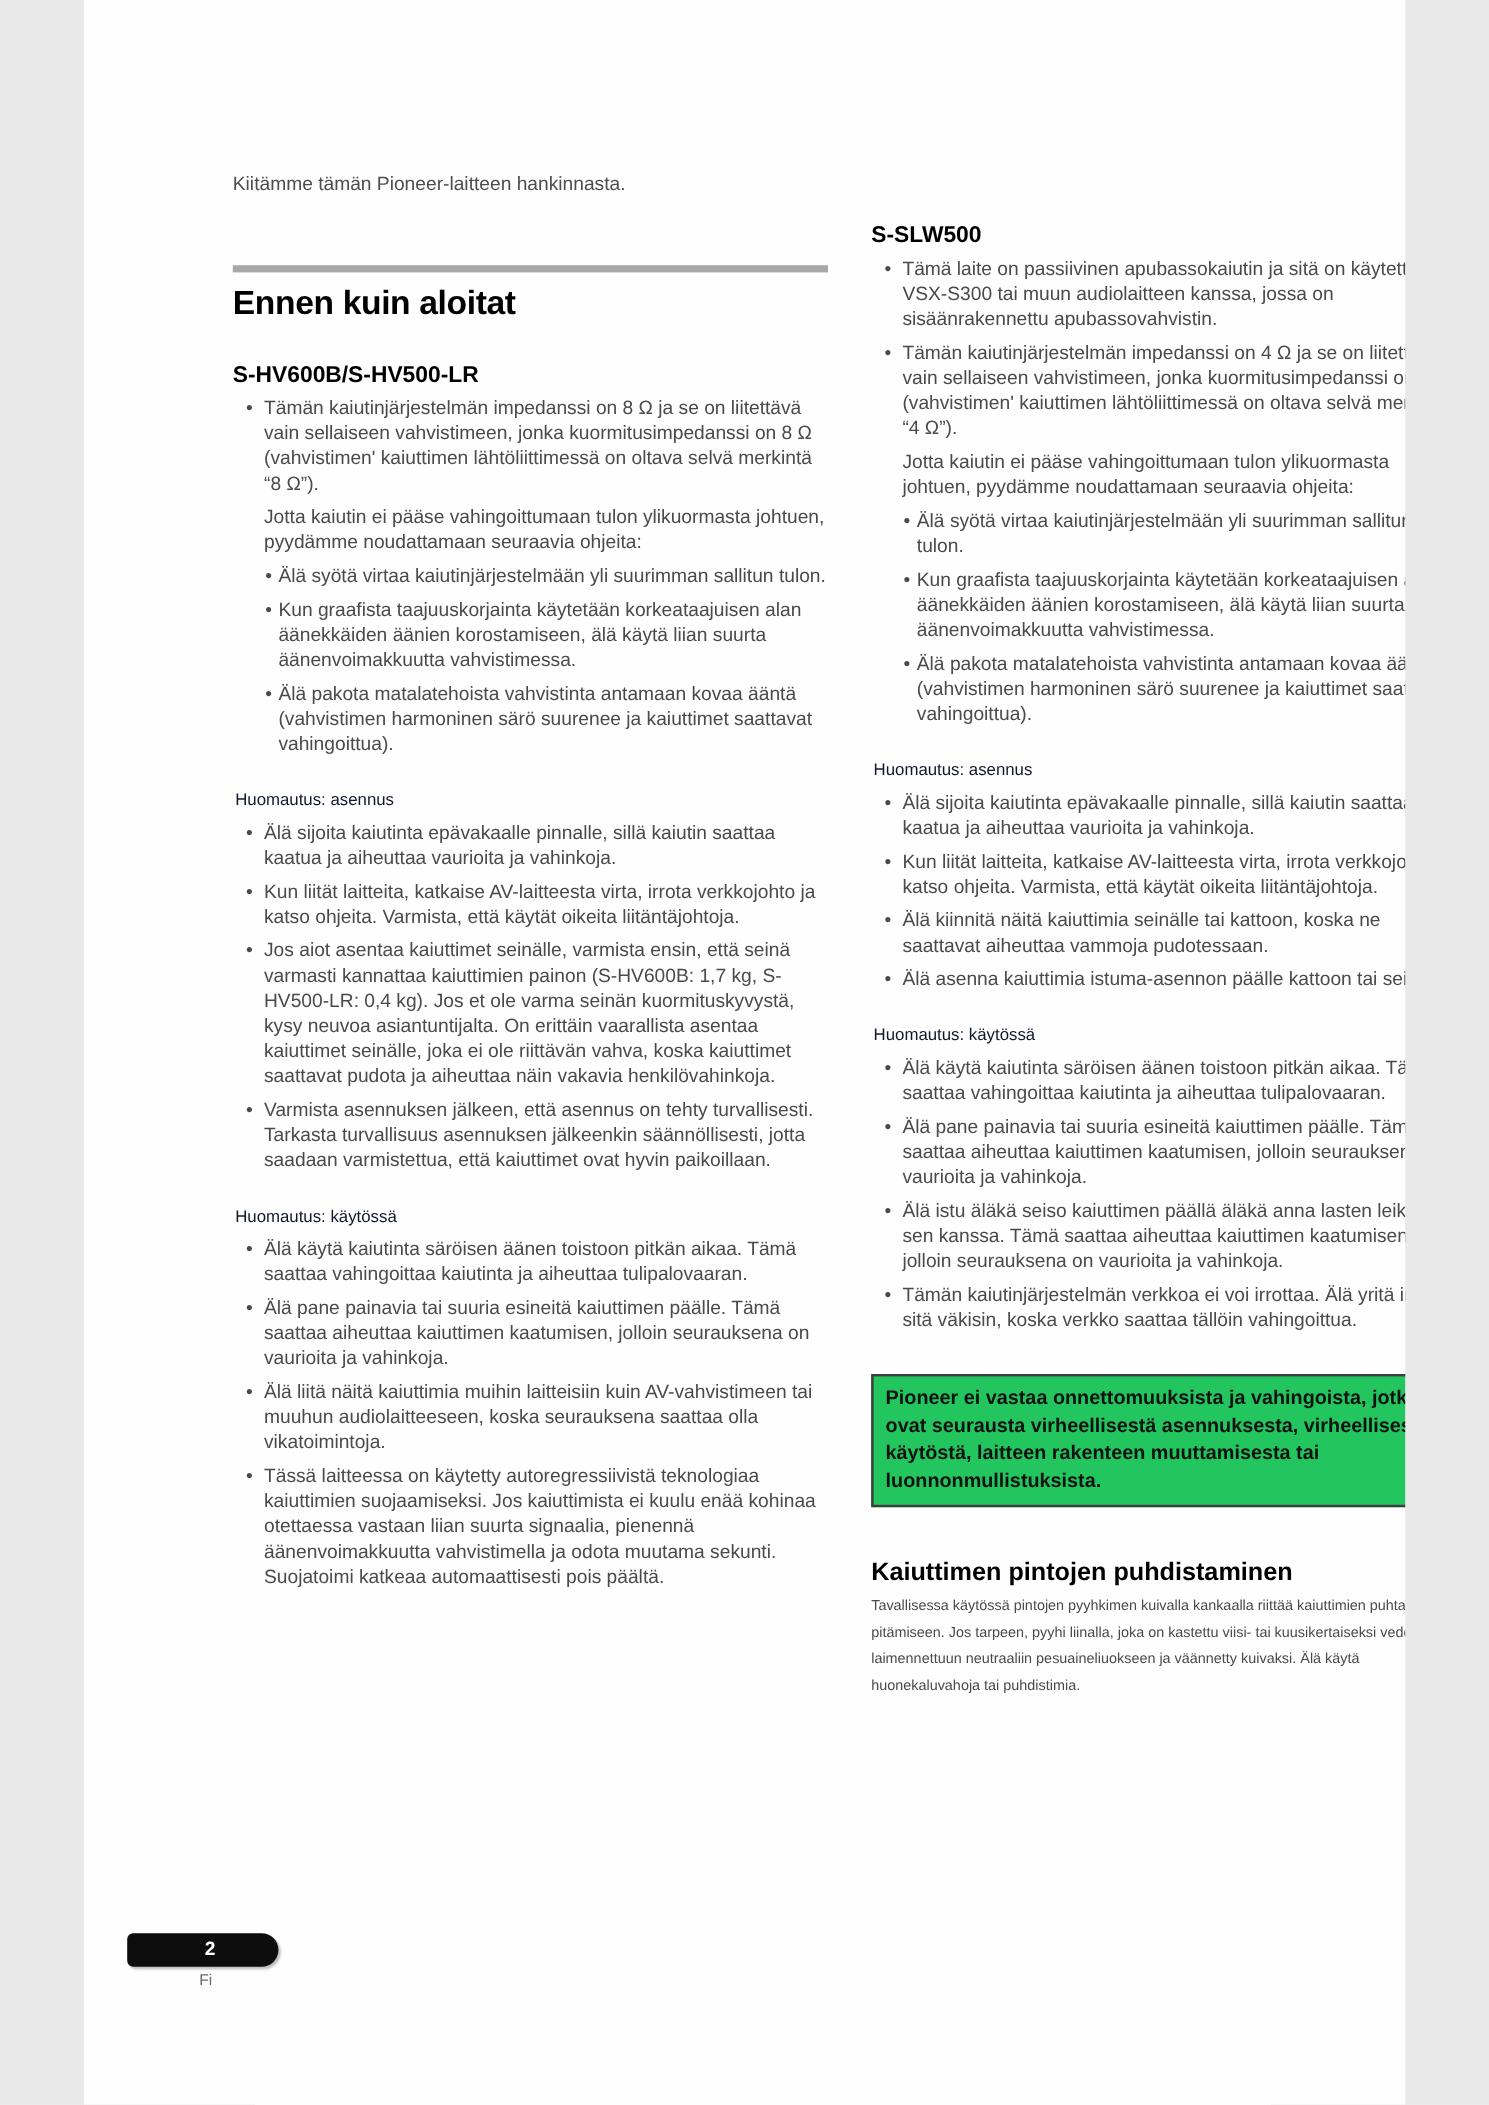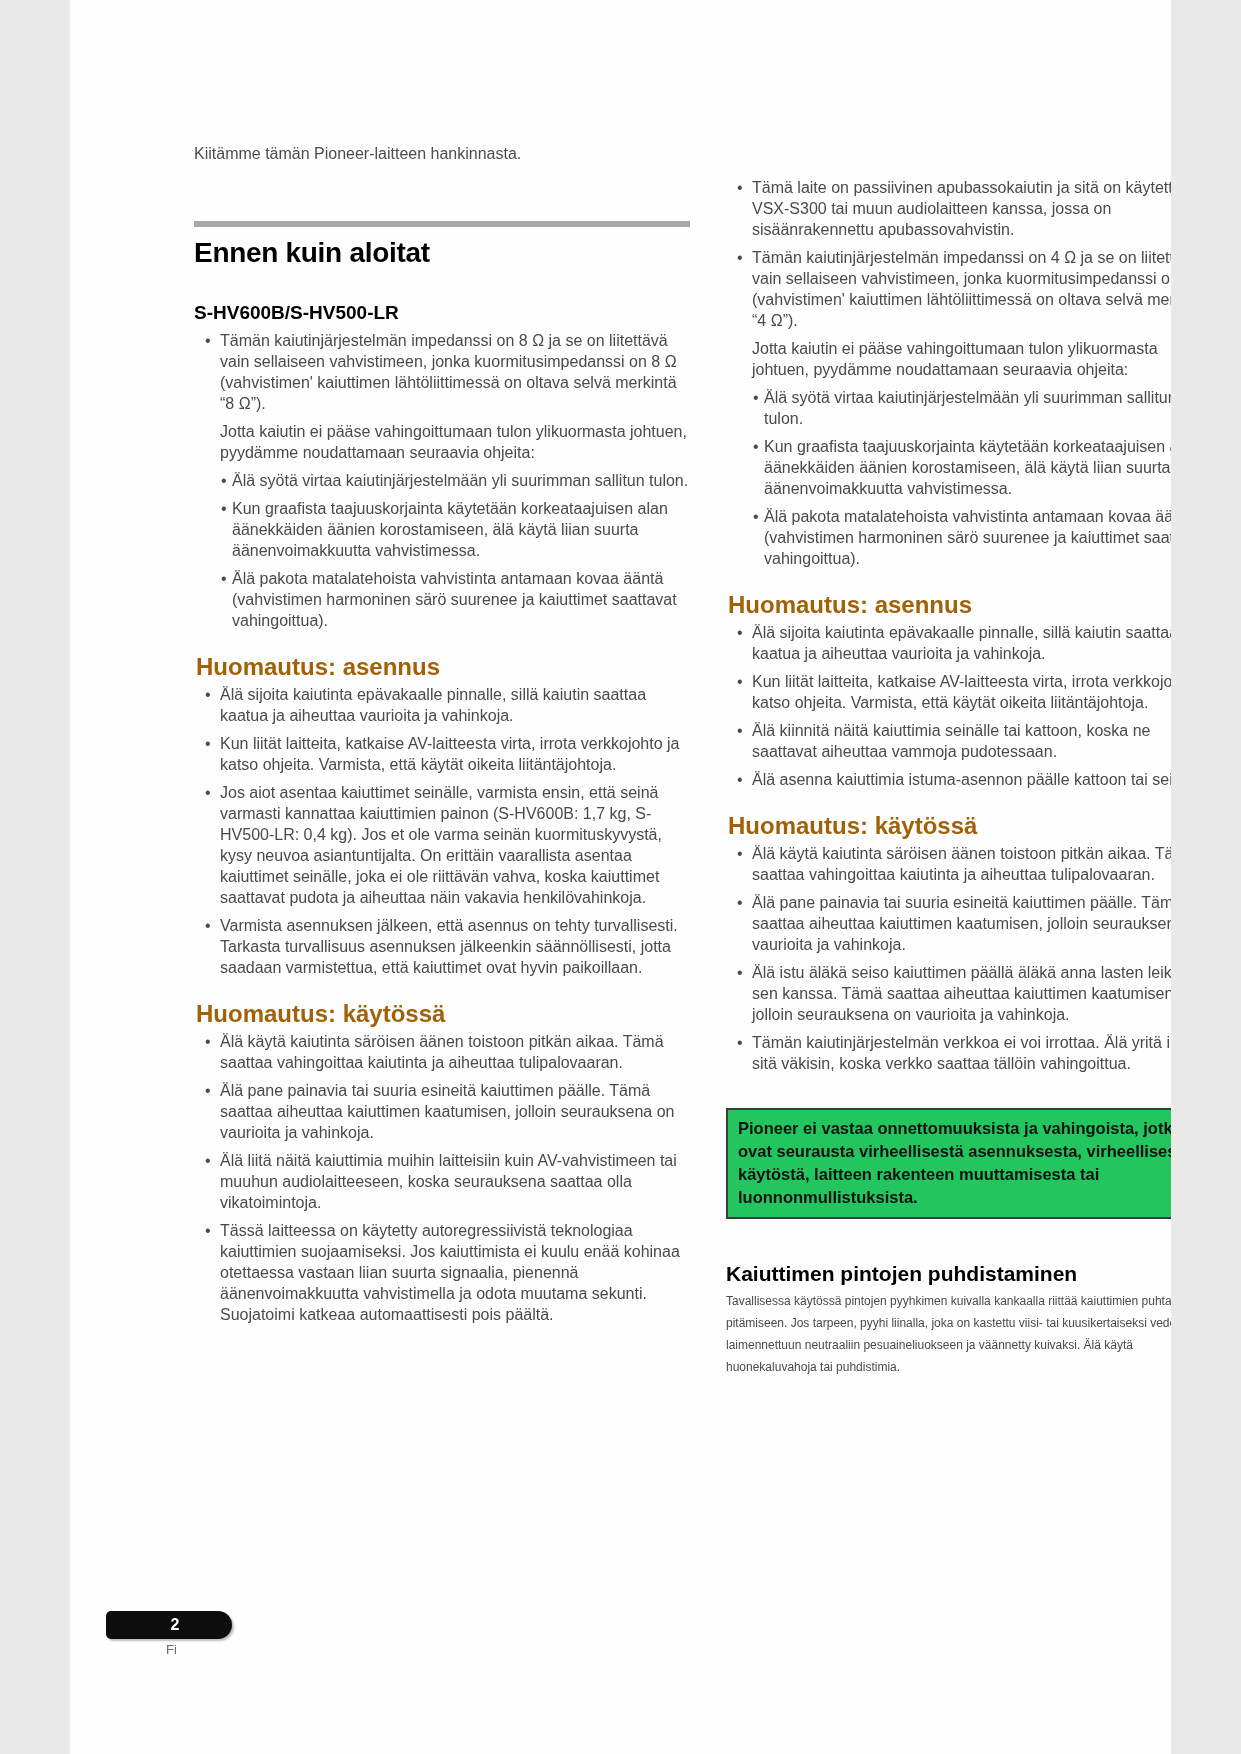--- a/index.html
+++ b/index.html
@@ -25,22 +25,22 @@
     letter-spacing:-0.3px;
   }
   h2.model{
     margin:32px 0 6px 0;
     font-size:19px;line-height:23px;
     font-weight:700;color:#000;
   }
   .col-right h2.model{margin-top:8px;}
   h3.note{
     margin:24px 0 6px 2px;
-    font-size:24px;line-height:23px;
-    font-weight:700;color:#a16207;
+    font-size:14px;line-height:23px;
+    font-weight:400;color:#0f172a;
   }
   ul.blist{list-style:none;margin:0;padding:0;}
   ul.blist>li{
     position:relative;
     padding-left:26px;
     margin:0 0 7px 0;
     font-size:16px;line-height:21px;
   }
   ul.blist>li::before{
     content:"\2022";
@@ -133,20 +133,21 @@
         <h3 class="note">Huomautus: käytössä</h3>
         <ul class="blist">
           <li>Älä käytä kaiutinta säröisen äänen toistoon pitkän aikaa. Tämä saattaa vahingoittaa kaiutinta ja aiheuttaa tulipalovaaran.</li>
           <li>Älä pane painavia tai suuria esineitä kaiuttimen päälle. Tämä saattaa aiheuttaa kaiuttimen kaatumisen, jolloin seurauksena on vaurioita ja vahinkoja.</li>
           <li>Älä liitä näitä kaiuttimia muihin laitteisiin kuin AV-vahvistimeen tai muuhun audiolaitteeseen, koska seurauksena saattaa olla vikatoimintoja.</li>
           <li>Tässä laitteessa on käytetty autoregressiivistä teknologiaa kaiuttimien suojaamiseksi. Jos kaiuttimista ei kuulu enää kohinaa otettaessa vastaan liian suurta signaalia, pienennä äänenvoimakkuutta vahvistimella ja odota muutama sekunti. Suojatoimi katkeaa automaattisesti pois päältä.</li>
         </ul>
       </div>
 
       <div class="col-right">
+        <h2 class="model">S-SLW500</h2>
         <ul class="blist">
           <li>Tämä laite on passiivinen apubassokaiutin ja sitä on käytettävä VSX-S300 tai muun audiolaitteen kanssa, jossa on sisäänrakennettu apubassovahvistin.</li>
           <li>Tämän kaiutinjärjestelmän impedanssi on 4 Ω ja se on liitettävä vain sellaiseen vahvistimeen, jonka kuormitusimpedanssi on 4 Ω (vahvistimen' kaiuttimen lähtöliittimessä on oltava selvä merkintä “4 Ω”).</li>
         </ul>
         <p class="cont">Jotta kaiutin ei pääse vahingoittumaan tulon ylikuormasta johtuen, pyydämme noudattamaan seuraavia ohjeita:</p>
         <ul class="sublist">
           <li>Älä syötä virtaa kaiutinjärjestelmään yli suurimman sallitun tulon.</li>
           <li>Kun graafista taajuuskorjainta käytetään korkeataajuisen alan äänekkäiden äänien korostamiseen, älä käytä liian suurta äänenvoimakkuutta vahvistimessa.</li>
           <li>Älä pakota matalatehoista vahvistinta antamaan kovaa ääntä (vahvistimen harmoninen särö suurenee ja kaiuttimet saattavat vahingoittua).</li>
         </ul>

